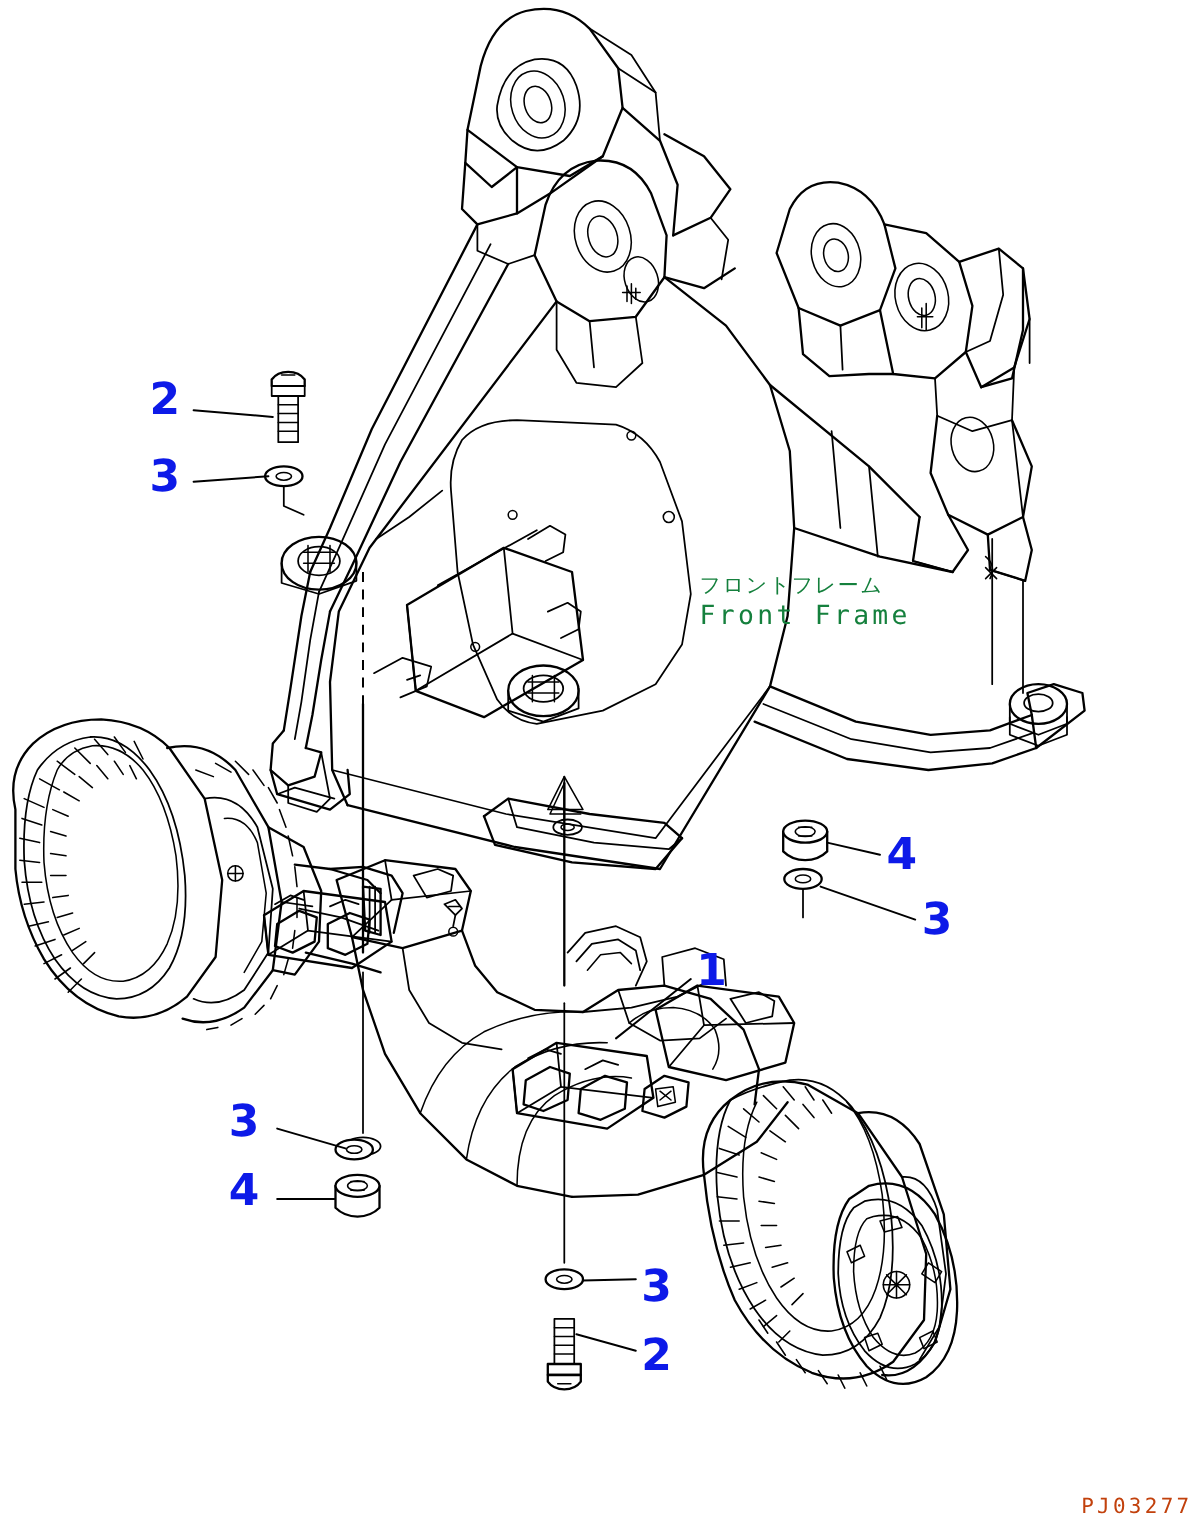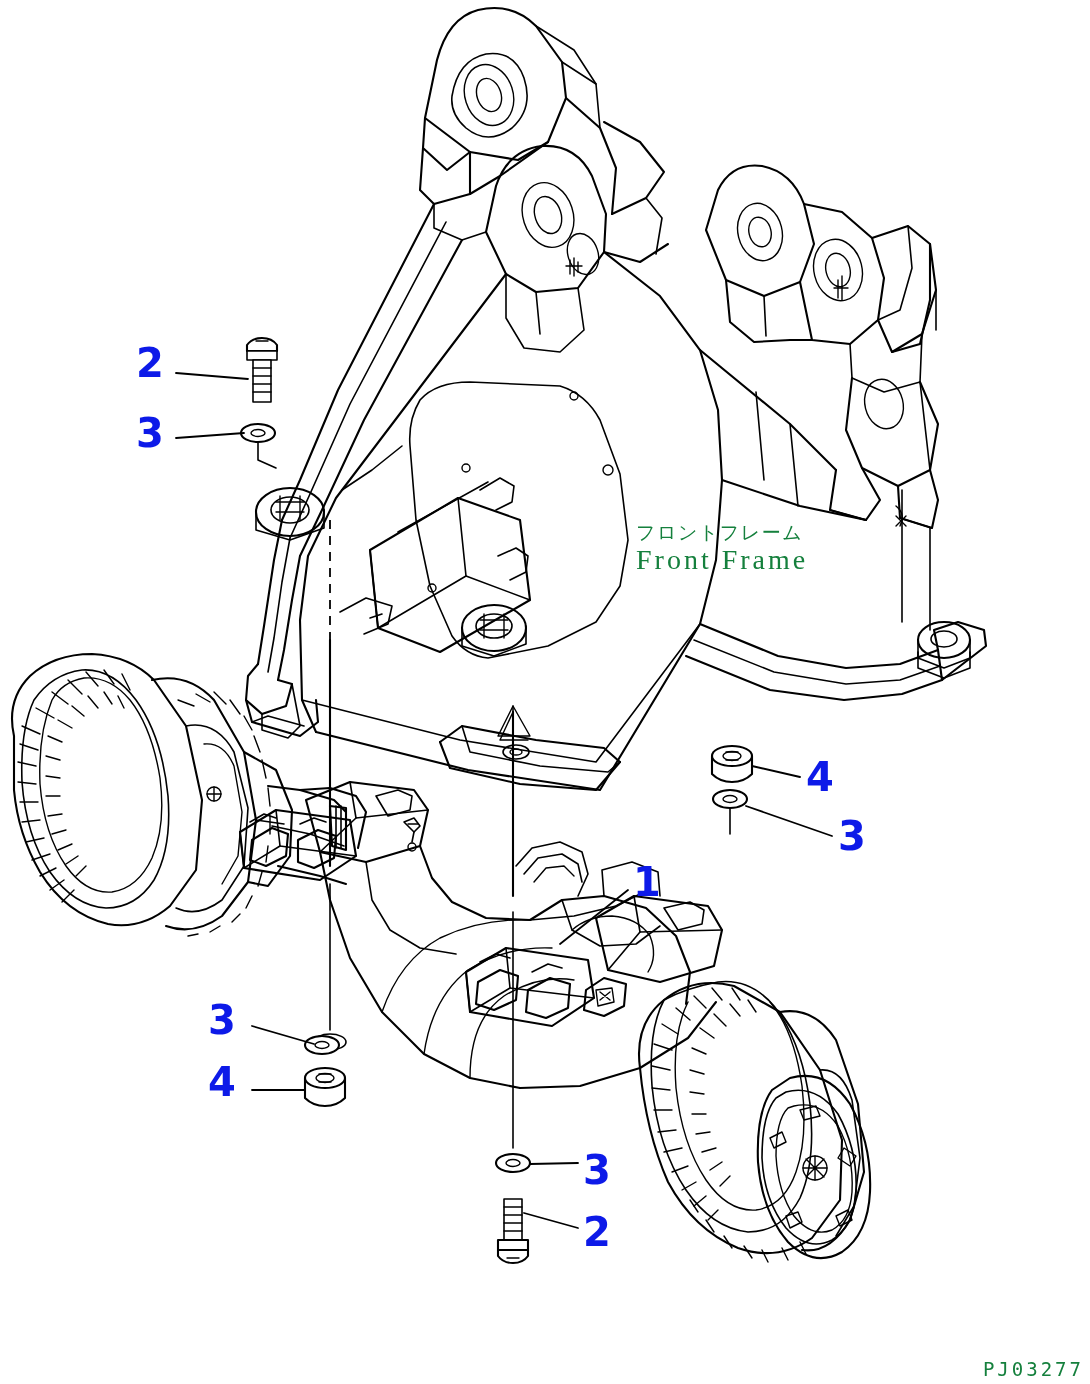--- a/index.html
+++ b/index.html
@@ -40,29 +40,28 @@
     letter-spacing: 2.5px;
     white-space: nowrap;
   }
   .frame-label .jp {
     display: block;
     font-size: 19px;
     letter-spacing: 1.5px;
   }
   .frame-label .en {
     display: block;
-    font-size: 28px;
+    font-size: 24px;
     letter-spacing: 3px;
-    font-family: Liberation Serif, serif;
   }
   .drawing-no {
     position: absolute;
     right: 6px;
     bottom: 4px;
-    color: #15803d;
+    color: #c2410c;
     font-family: "DejaVu Sans Mono", monospace;
     font-size: 19px;
     letter-spacing: 3px;
     white-space: nowrap;
   }
 </style>
 </head>
 <body>
 
 <div id="page">

